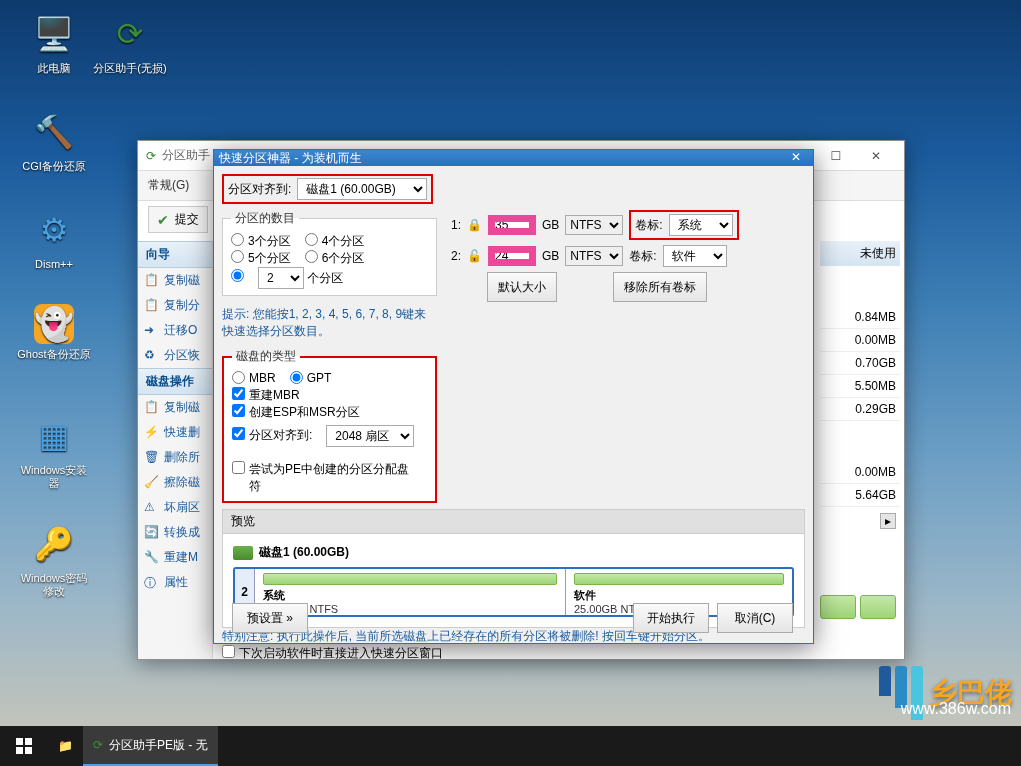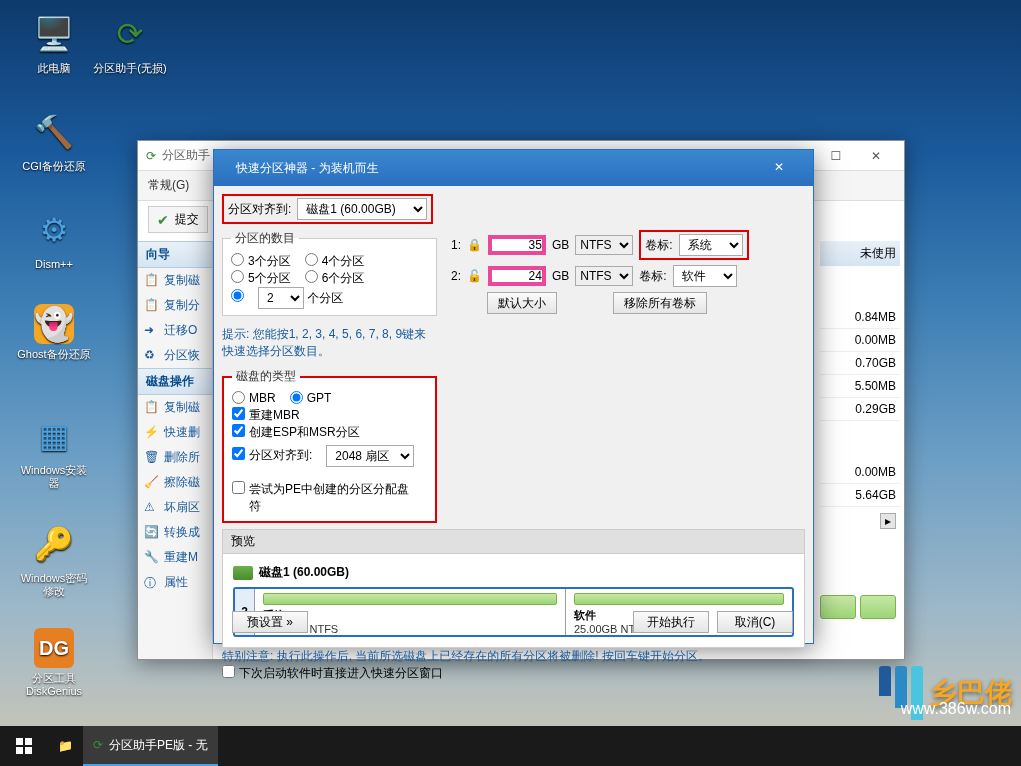--- a/index.html
+++ b/index.html
@@ -19,35 +19,35 @@
 .sidebar{position:absolute;left:0;top:100px;bottom:0;width:75px;background:#f5f5f5;border-right:1px solid #ddd;overflow:hidden}
 .side-hdr{background:linear-gradient(#e8f0f8,#d5e5f2);padding:4px 8px;font-weight:bold;color:#0a4d8c;border-top:1px solid #b5cde0;border-bottom:1px solid #b5cde0}
 .side-item{padding:4px 6px;display:flex;align-items:center;gap:4px;color:#1a5a9c;white-space:nowrap;overflow:hidden}
 .side-item .si{width:16px;height:16px;display:inline-block}
 .rightcol{position:absolute;right:4px;top:100px;bottom:10px;width:80px;overflow:hidden}
 .rc-hdr{background:linear-gradient(#e8f0f8,#d5e5f2);padding:4px;white-space:nowrap;text-align:right}
 .rc-item{padding:4px;text-align:right;border-bottom:1px solid #eee}
 .rc-bars{position:absolute;bottom:30px;right:0;width:80px;display:flex;gap:4px}
 .rc-bar{width:36px;height:24px;background:linear-gradient(#c5e8a5,#9dd478);border:1px solid #7ab54a;border-radius:3px}
 .dialog{position:absolute;left:213px;top:149px;width:601px;height:495px;background:#f0f0f0;border:1px solid #2a6fbf;box-shadow:0 5px 25px rgba(0,0,0,.5)}
-.dlg-title{height:36px;background:linear-gradient(#3a87d0,#2a6fbf);color:#fff;display:flex;align-items:center;padding:0 22px}
+.dlg-title{height:16px;background:linear-gradient(#3a87d0,#2a6fbf);color:#fff;display:flex;align-items:center;padding:0 5px}
 .dlg-title .t{flex:1;font-size:12px}
 .dlg-close{width:24px;height:20px;text-align:center;line-height:18px;cursor:pointer}
 .dlg-body{padding:8px;position:relative}
 .redbox{border:2px solid #d00;padding:2px 4px;display:inline-flex;align-items:center;gap:6px}
 .row1{display:flex;gap:10px;margin-bottom:6px;align-items:center}
 .sel{height:22px;border:1px solid #aaa;background:#fff;padding:0 4px}
 .sel.w1{width:130px}
 .radio,.cb{display:inline-flex;align-items:flex-start;gap:4px;margin-right:14px}
 .radio input,.cb input{margin:0}
 .hint{color:#1a5a9c;padding:4px 0 8px}
 .prow{display:flex;align-items:center;gap:6px;margin-bottom:5px}
-.prow .num{width:58px;height:20px;border:4px solid #ec4899;text-align:right}
+.prow .num{width:48px;height:20px;border:7px solid #ec4899;text-align:left}
 .prow .fs{width:58px;height:20px;border:1px solid #aaa}
-.btn{height:22px;padding:0 10px;background:linear-gradient(#fafafa,#e5e5e5);border:1px solid #aaa;cursor:pointer}
+.btn{height:30px;padding:0 10px;background:linear-gradient(#fafafa,#e5e5e5);border:1px solid #aaa;cursor:pointer}
 .preview-hdr{background:#e0e0e0;padding:3px 8px;border:1px solid #ccc;border-bottom:none}
 .preview{background:#fff;border:1px solid #ccc;padding:10px}
 .disk-title{display:flex;align-items:center;gap:6px;font-weight:bold;margin-bottom:6px}
 .disk-ic{width:20px;height:14px;background:linear-gradient(#6ab04c,#4a8c2c);border-radius:2px}
 .part-row{display:flex;border:2px solid #2a6fbf;border-radius:3px;overflow:hidden;height:50px}
 .part-num{width:20px;background:#e5eef8;display:flex;align-items:center;justify-content:center;border-right:1px solid #99b;font-weight:bold}
 .part{flex:1;border-right:1px solid #99b;padding:4px 8px}
 .part:last-child{border-right:none}
 .part .bar{height:12px;background:linear-gradient(#c5e8a5,#9dd478);border:1px solid #7ab54a;border-radius:2px;margin-bottom:3px}
 .part .nm{font-weight:bold;font-size:11px}
@@ -94,24 +94,20 @@
       <div class="lbl">Ghost备份还原</div>
     </div>
   <div class="dicon" style="left:16px;top:412px">
       <div class="ic" style="color:#4aa0e0">▦</div>
       <div class="lbl">Windows安装器</div>
     </div>
   <div class="dicon" style="left:16px;top:520px">
       <div class="ic" style="color:#f5a623">🔑</div>
       <div class="lbl">Windows密码修改</div>
     </div>
-  <div class="dicon" style="left:16px;top:628px">
-      <div class="ic" style="background:#e67e22;border-radius:6px;width:40px;height:40px;color:#fff;font-size:20px;font-weight:bold">DG</div>
-      <div class="lbl">分区工具DiskGenius</div>
-    </div>
 </div>
 
 <div class="win">
   <div class="win-title">
     <span style="color:#3a8b3a;margin-right:6px">⟳</span>
     <span class="t">分区助手</span>
     <span class="winbtn">—</span>
     <span class="winbtn">☐</span>
     <span class="winbtn winclose">✕</span>
   </div>

